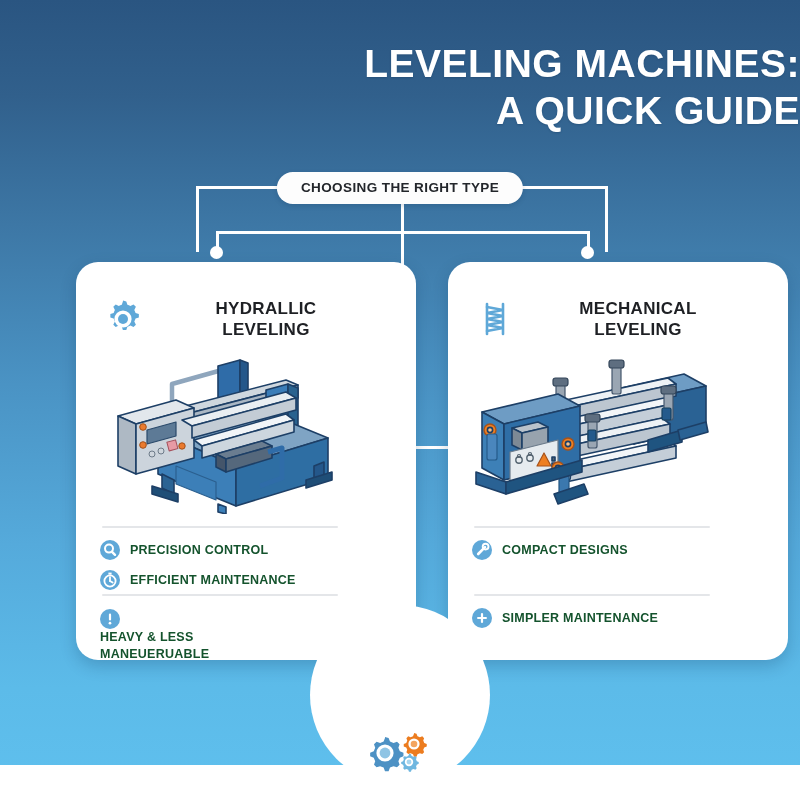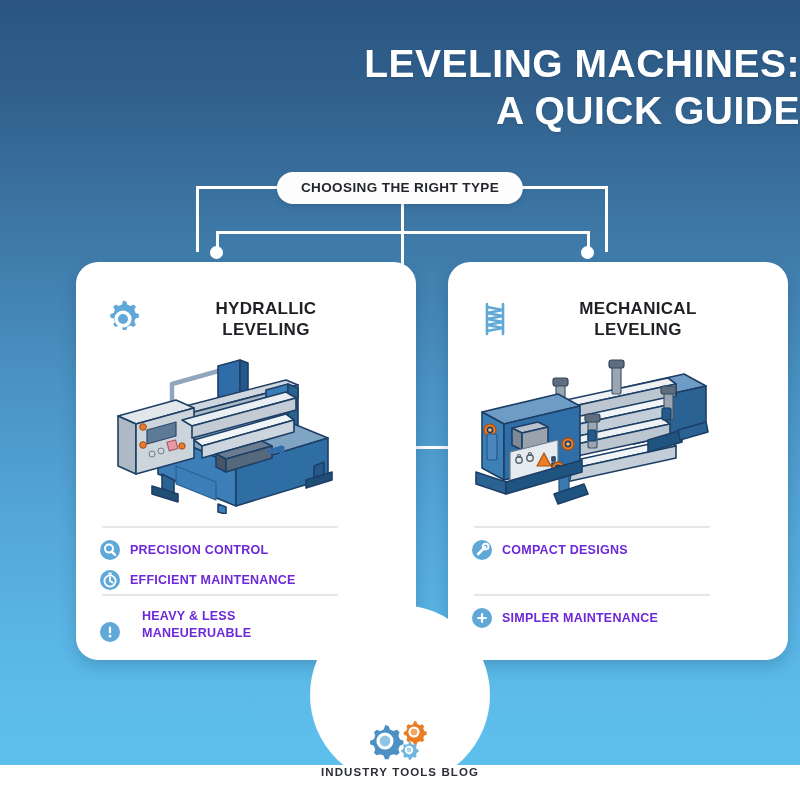--- a/index.html
+++ b/index.html
@@ -146,27 +146,27 @@
     margin-bottom: 10px;
   }
   .feat-ic {
     width: 20px;
     height: 20px;
     flex: 0 0 20px;
     margin-right: 10px;
   }
   .feat-ic svg { display: block; }
   .feat-tx {
-    color: #6d28d9;
+    color: #14532d;
     font-size: 12.5px;
     font-weight: bold;
     letter-spacing: 0.25px;
     line-height: 16px;
   }
-  .feat.warn { align-items: flex-end; }
+  .feat.warn { align-items: flex-start; flex-direction: column; }
   .feat.warn .feat-ic { margin-top: 1px; margin-right: 22px; }
   .feat.warn .feat-tx { line-height: 17px; }
 
   
   .footer-band {
     position: absolute;
     left: 0;
     bottom: 0;
     width: 800px;
     height: 35px;
@@ -506,16 +506,15 @@
           <circle cx="0" cy="0" r="3.3" fill="#f3a560"></circle>
         </g>
 
         <g transform="translate(46,33)">
           <path fill="#6fb7e0" d="M0 -8.4 l1.9 .55 .76 1.9 1.85 .77 1.85-.66 1.35 1.35 -.66 1.85 .77 1.85 1.9 .76 0 1.9 -1.9 .76 -.77 1.85 .66 1.85 -1.35 1.35 -1.85-.66 -1.85 .77 -.76 1.9 -1.9 0 -.76-1.9 -1.85-.77 -1.85 .66 -1.35-1.35 .66-1.85 -.77-1.85 -1.9-.76 0-1.9 1.9-.76 .77-1.85 -.66-1.85 1.35-1.35 1.85 .66 1.85-.77 .76-1.9z"></path>
           <circle cx="0" cy="0" r="4.2" fill="#ffffff"></circle>
           <circle cx="0" cy="0" r="2.4" fill="#a8d6ef"></circle>
         </g>
       </svg>
     </div>
-    <div class="footer-name">INDUSTRY TOOLS BLOG</div>
   </div>
 
 </div>
 
 </body></html>

